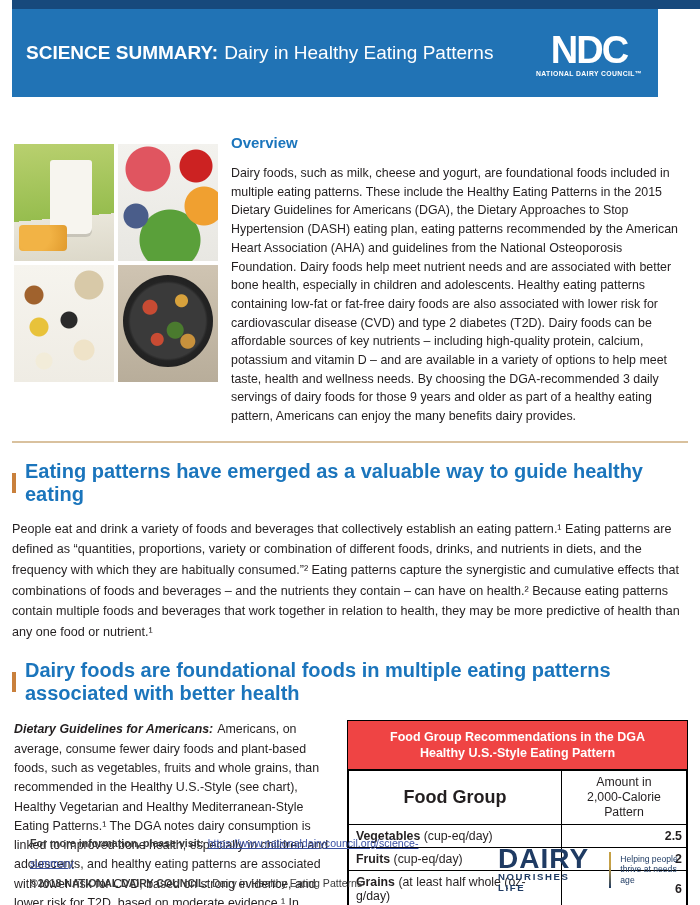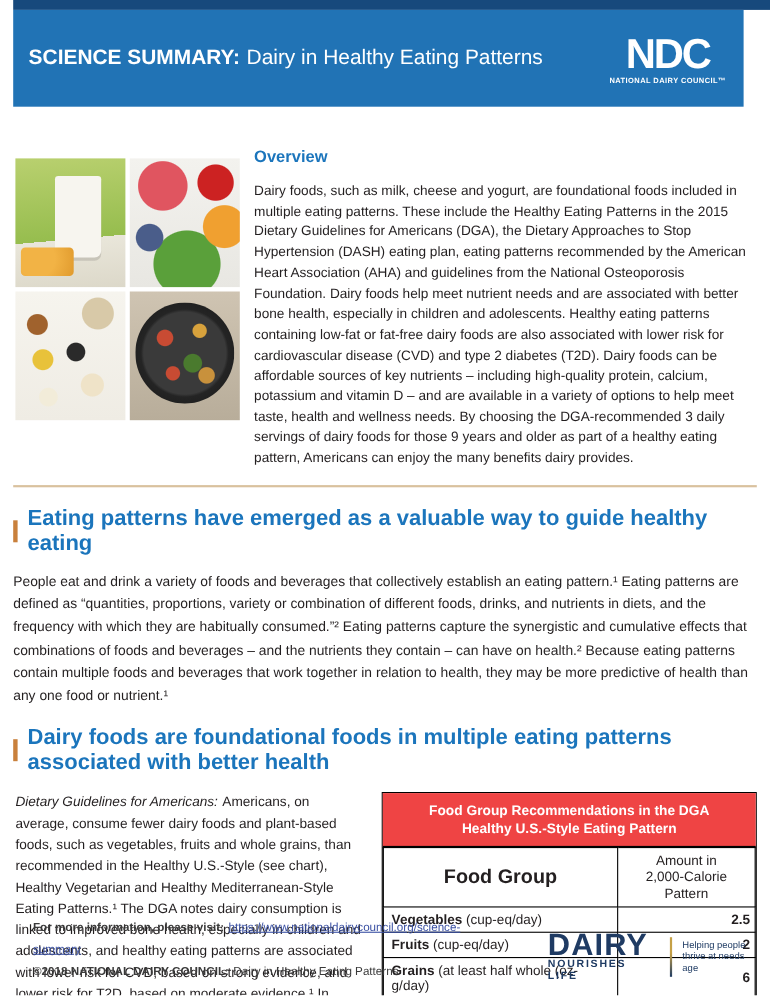--- a/index.html
+++ b/index.html
@@ -6,21 +6,21 @@
   html,body { background:#ffffff; }
   .page {
     position:relative; width:700px; height:905px; margin:0 auto;
     background:#ffffff; font-family:"Liberation Sans", sans-serif;
     color:#231f20; overflow:hidden;
   }
 
   
   .topstrip { margin-left:12px; height:9px; background:#17497c; }
   .header {
-    margin:0 24px 0 12px; height:88px; background:#2173b5;
+    margin:0 42px 0 12px; height:88px; background:#2173b5;
     display:flex; align-items:center; justify-content:space-between;
     padding:0 16px 0 14px;
   }
   .title { color:#ffffff; font-size:19px; white-space:nowrap; }
   .title-bold { font-weight:bold; }
   .title-reg { font-weight:normal; margin-left:6px; }
   .ndc { text-align:center; color:#ffffff; line-height:1; margin-top:2px; }
   .ndc-acronym { font-size:38px; font-weight:bold; letter-spacing:-2px; }
   .ndc-name { font-size:6.8px; font-weight:bold; letter-spacing:0.4px; margin-top:2px; }
 
@@ -68,21 +68,21 @@
   
   .divider { margin:15px 12px 0; border-top:2px solid #d9c19e; }
   .section-heading { display:flex; align-items:center; gap:9px; margin:17px 12px 0; }
   .accent-bar { width:4px; height:20px; background:#c9803c; flex:none; }
   .section-heading-text { color:#1b75bc; font-size:20px; font-weight:bold; }
   .para-full { margin:13px 12px 0; font-size:12.6px; line-height:20.6px; }
 
   
   .two-col { display:flex; margin:15px 12px 0 14px; gap:15px; align-items:flex-start; }
   .left-col { flex:none; width:318px; font-size:12.4px; line-height:19.3px; }
-  .lead { font-weight:normal; font-style:italic; margin-right:4px; }
+  .lead { font-weight:bold; font-style:italic; margin-right:4px; }
   .right-col { flex:1; }
 
   .dga-table-wrap { border:1.5px solid #000; }
   .table-title {
     background:#ef4444; color:#ffffff; font-weight:bold; font-size:12.5px;
     text-align:center; line-height:16px; padding:8px 26px;
     border-bottom:1.5px solid #000;
   }
   table.dga { width:100%; border-collapse:collapse; }
   table.dga th, table.dga td { border:1.5px solid #000; }

